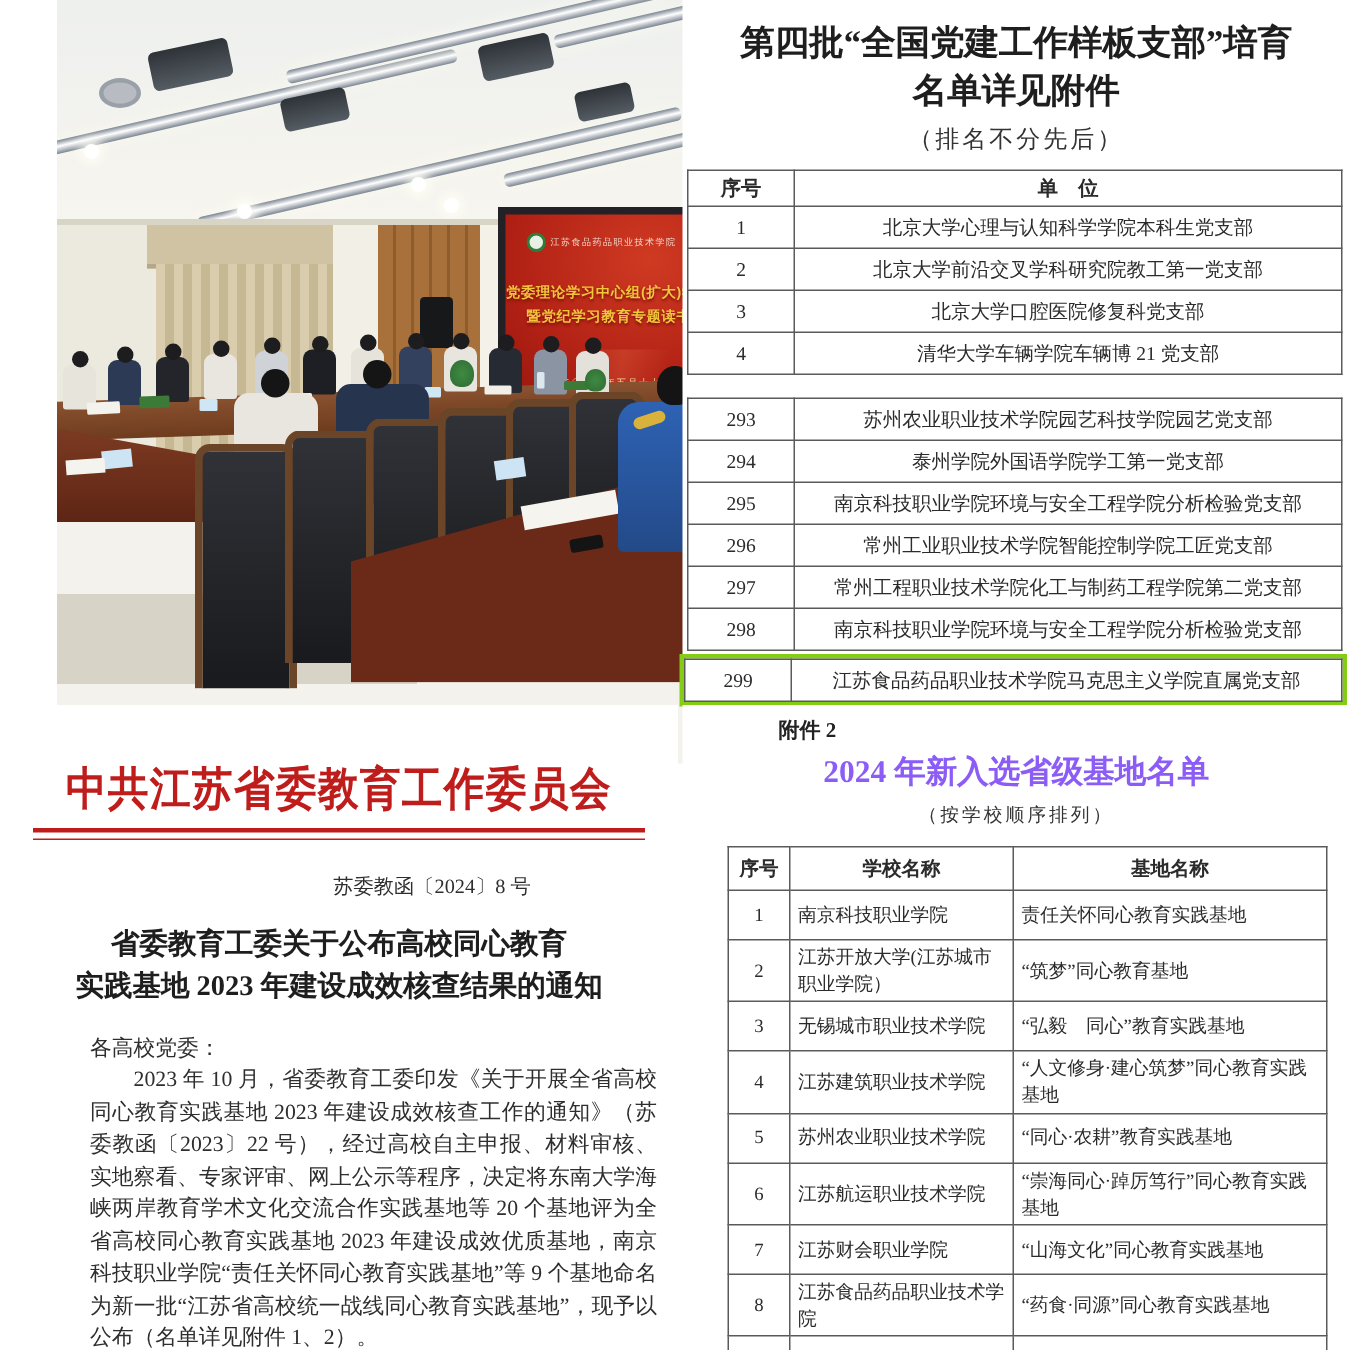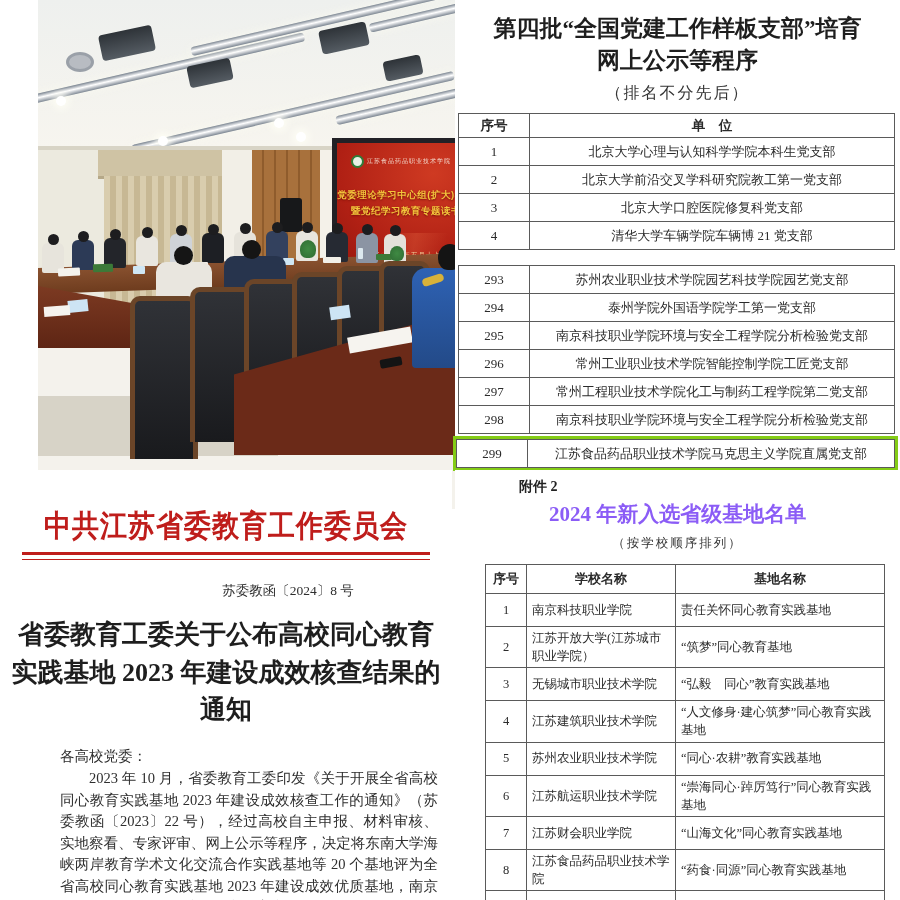--- a/index.html
+++ b/index.html
@@ -129,21 +129,21 @@
   .hl-wrap table{width:100%;font-size:13px;table-layout:fixed;}
   .hl-wrap td{text-align:center;height:27px;padding:0 4px;}
   .hl-wrap td.c1{width:62px;}
 
   
   .doc-bl{left:0;top:470px;width:452px;height:430px;overflow:hidden;}
   .bl-org{margin-top:38px;text-align:center;font-size:27px;font-weight:bold;color:#bf1d1b;
           transform:scaleY(1.12);letter-spacing:1px;}
   .redline{height:4px;border-top:3px solid #bf1d1b;border-bottom:1px solid #bf1d1b;margin:8px 22px 0 22px;}
   .bl-docno{margin-top:22px;text-align:center;font-size:13.5px;transform:translateX(62px);color:#2e2e2e;}
-  .bl-title{margin-top:16px;text-align:center;font-size:26px;font-weight:bold;line-height:1.45;color:#1e1e1e;}
+  .bl-title{margin-top:16px;text-align:center;font-size:19px;font-weight:bold;line-height:1.45;color:#1e1e1e;}
   .bl-salut{margin:18px 14px 0 60px;font-size:14.5px;color:#2e2e2e;}
   .bl-para{margin:2px 14px 0 60px;font-size:14.5px;line-height:21.5px;text-align:justify;
            text-indent:2em;color:#2e2e2e;}
 
   
   .doc-br{left:455px;top:470px;width:445px;height:430px;}
   .br-attach{margin:8px 0 0 64px;font-size:14px;font-weight:bold;color:#222;}
   .br-title{margin-top:4px;text-align:center;font-size:21px;font-weight:bold;color:#8b5cf6;}
   .br-sub{margin-top:7px;text-align:center;font-size:12.5px;letter-spacing:2px;color:#333;}
   .br-table{width:400px;margin:12px 0 0 30px;font-size:12.5px;table-layout:fixed;}
@@ -245,21 +245,21 @@
     <div class="fronttable"></div>
     <div class="fcard"></div>
     <div class="fpaper"></div>
     <div class="fphone"></div>
     <div class="blueguy"></div>
   </div>
 
   <div class="doc doc-tr">
     <div class="tr-title">
       <div>第四批“全国党建工作样板支部”培育</div>
-      <div>网上公示等程序</div>
+      <div>名单详见附件</div>
     </div>
     <div class="tr-sub">（排名不分先后）</div>
     <table class="tr-table">
       <tbody>
           <tr class="hdr">
         <td class="c1">序号</td>
         <td>单　位</td>
       </tr>
       <tr>
         <td class="c1">1</td>

